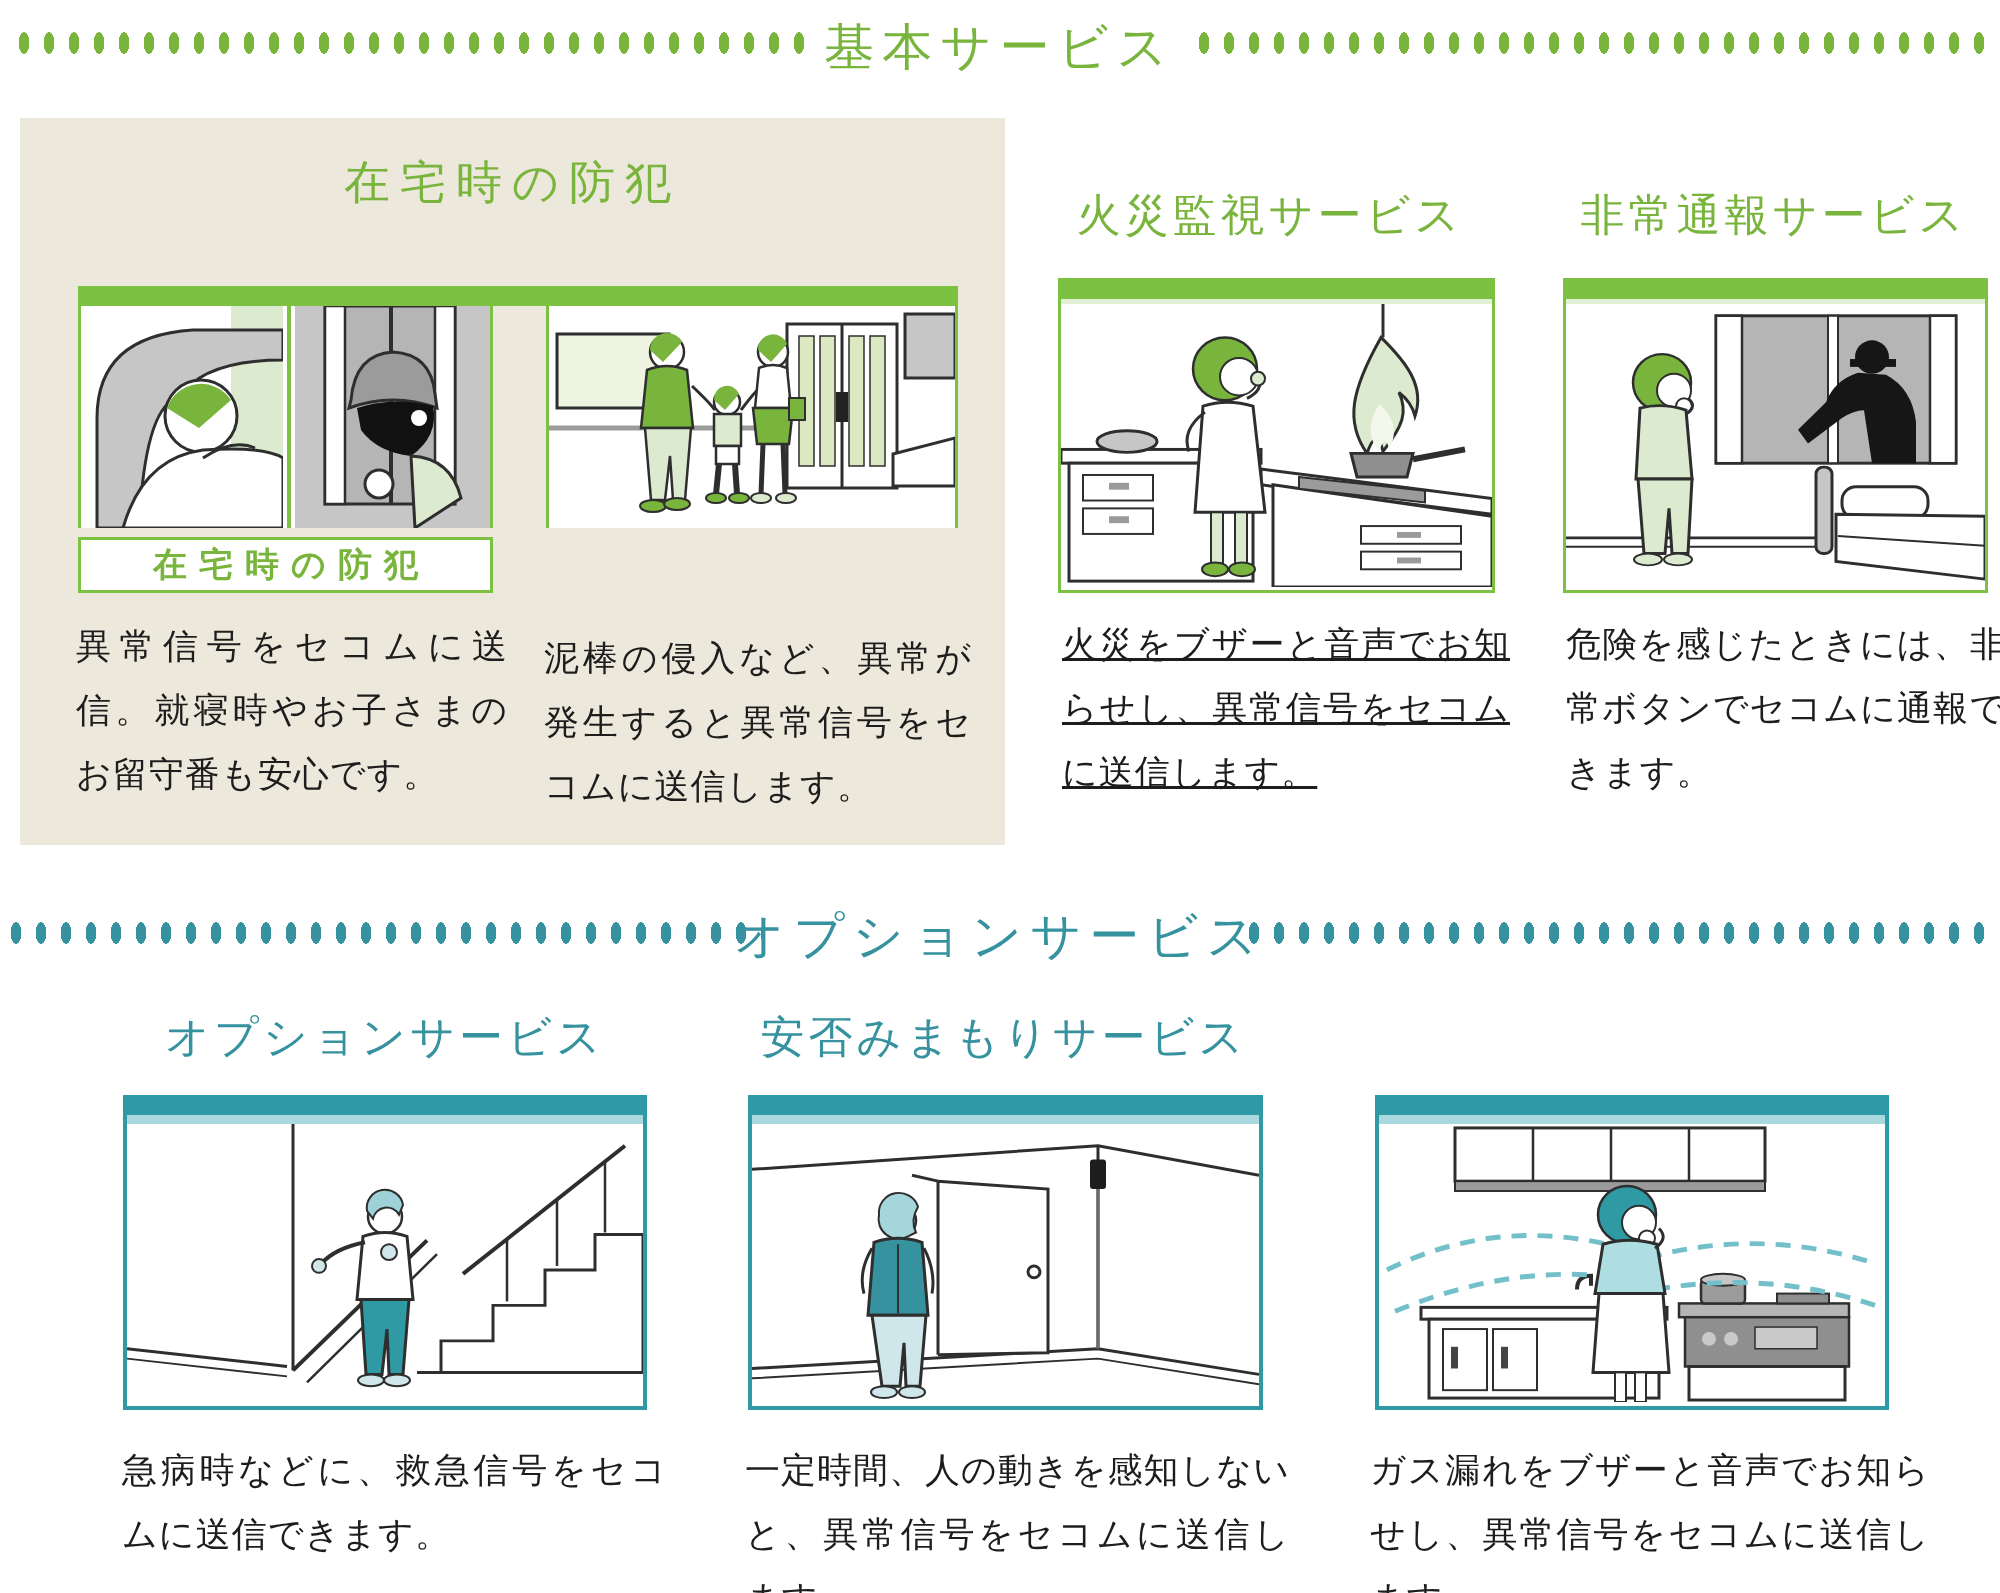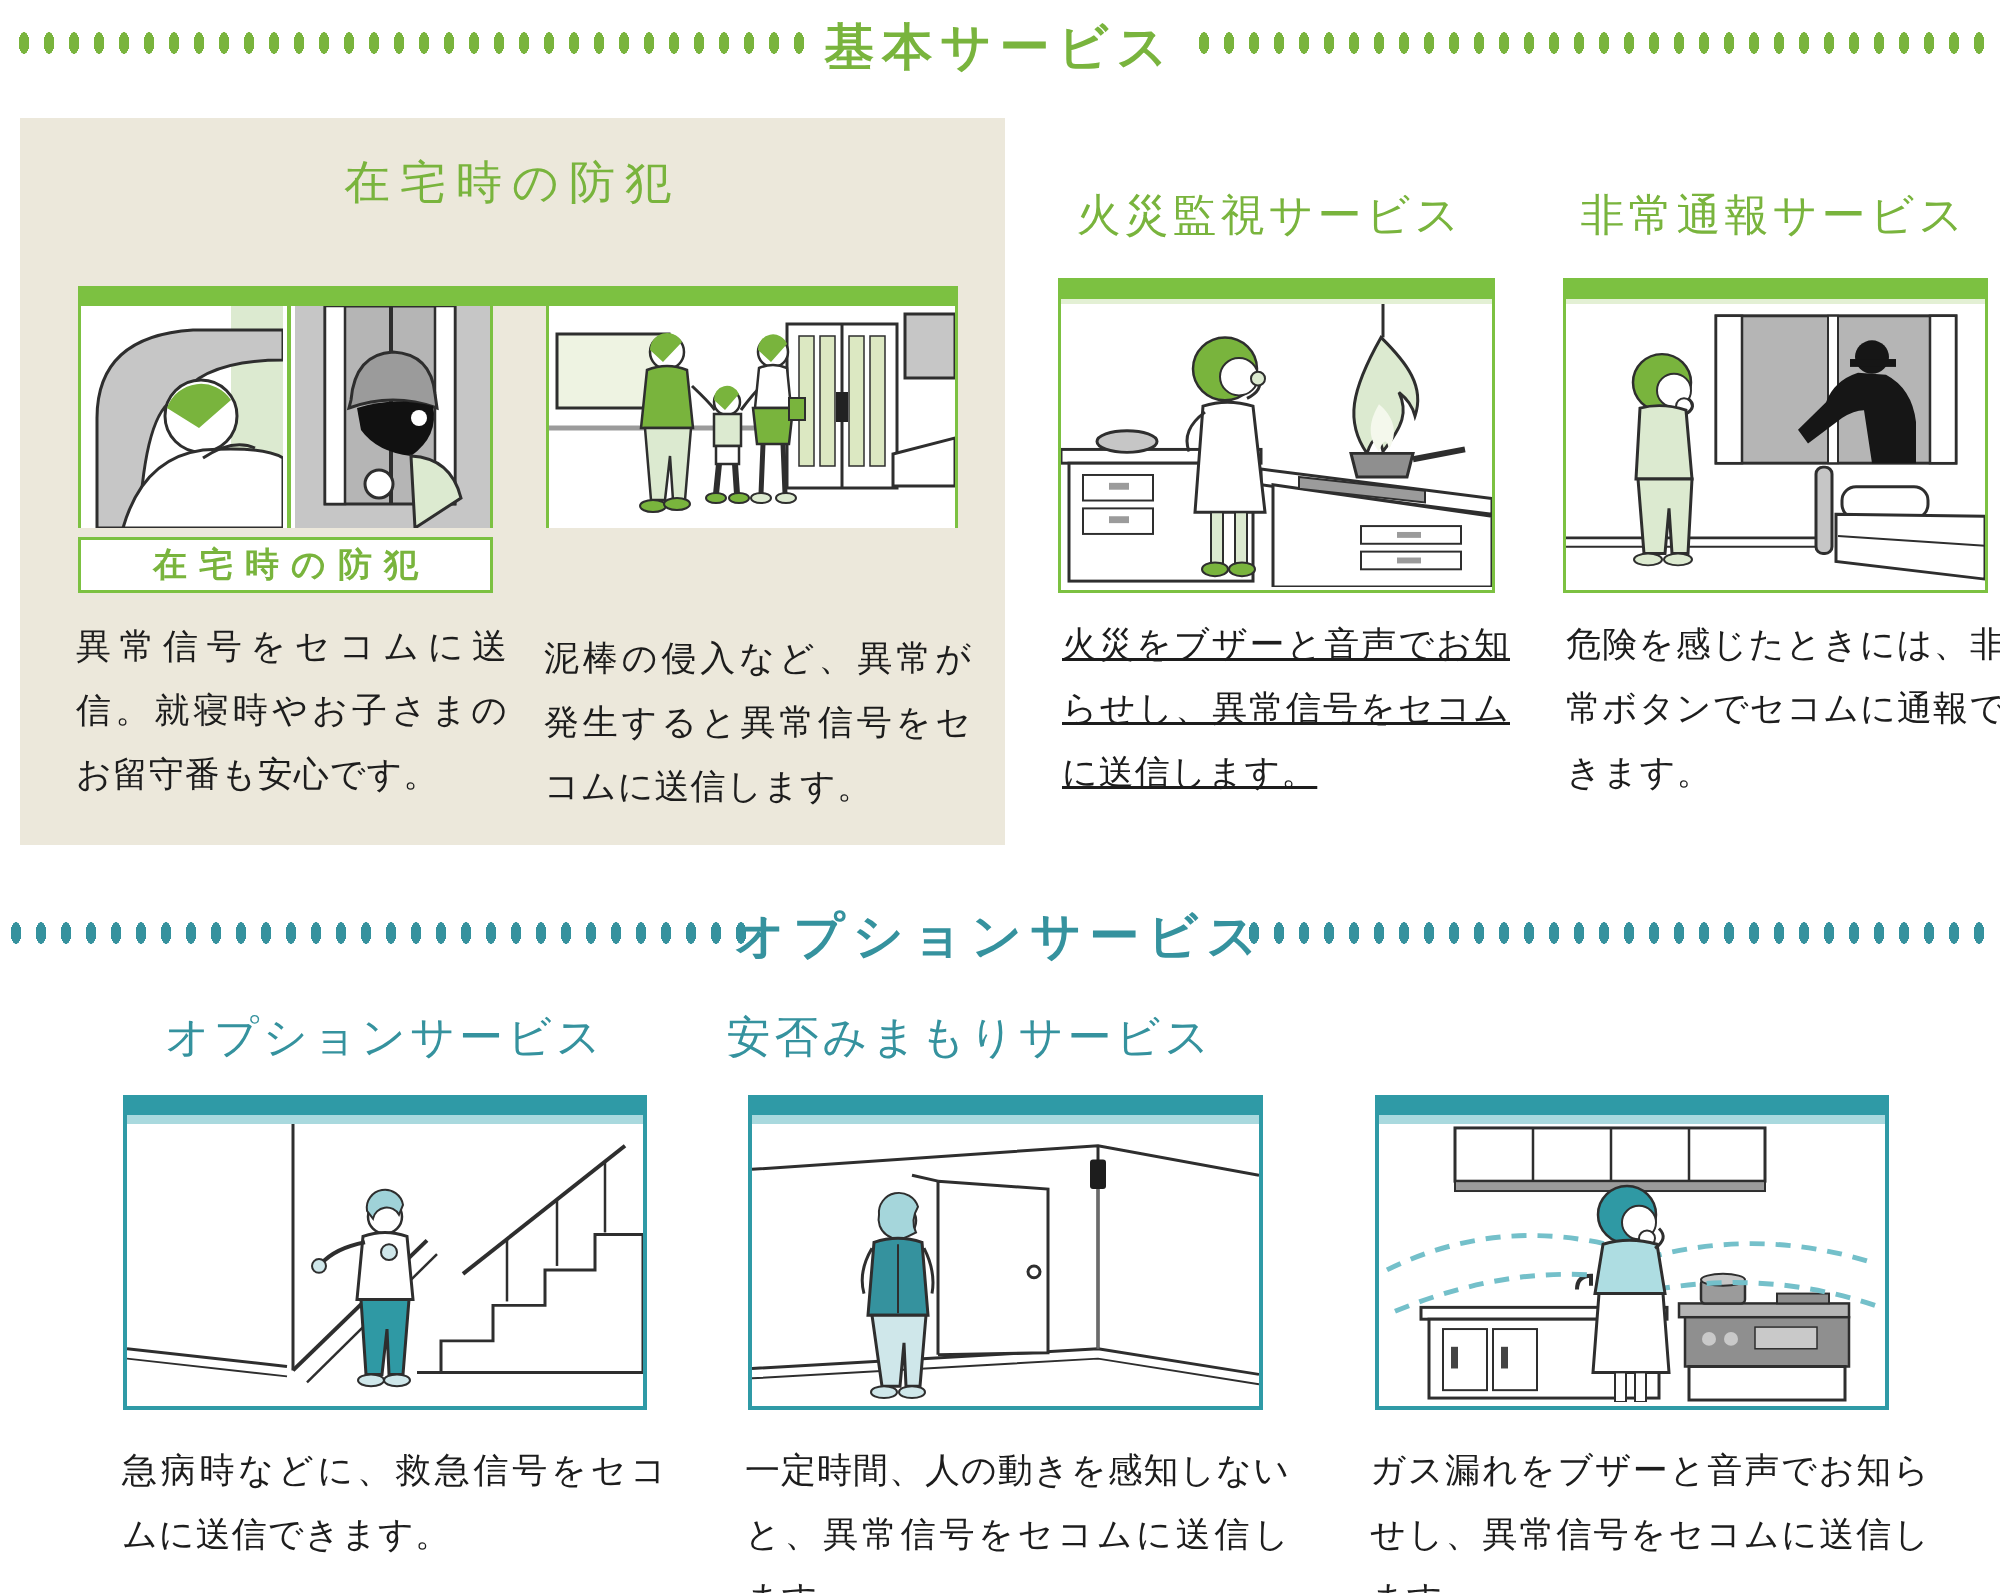--- a/index.html
+++ b/index.html
@@ -5,21 +5,21 @@
   :root{
     --green:#79b43d; --green-bar:#7cc141; --green-lt:#dcead0;
     --teal:#35929e; --teal-bar:#2f9aa6; --teal-lt:#bfe0e4; --teal-pale:#cfe7ea;
     --beige:#ece8db; --ink:#1d1d1d; --gray:#c6c6c6; --line:#2e2e2e;
   }
   *{margin:0;padding:0;box-sizing:border-box;}
   body{background:#fff;font-family:"DejaVu Serif","Liberation Serif",serif;}
   .page{position:relative;width:2000px;height:1593px;background:#fff;overflow:hidden;}
 
   
-  .sec-title{position:absolute;left:0;right:0;text-align:center;font-weight:700;letter-spacing:8px;}
+  .sec-title{position:absolute;left:0;right:0;text-align:center;font-weight:400;letter-spacing:8px;}
   .sec-title.basic{top:14px;font-size:50px;color:var(--green);}
   .sec-title.option{top:903px;font-size:50px;color:var(--teal);}
   .dots{position:absolute;height:26px;background-repeat:repeat-x;background-position:left center;}
   .dots.g{background-image:radial-gradient(ellipse 5.5px 11px at 12px 13px,var(--green) 97%,transparent 100%);background-size:25px 26px;}
   .dots.t{background-image:radial-gradient(ellipse 5.5px 11px at 12px 13px,var(--teal) 97%,transparent 100%);background-size:25px 26px;}
   .dots.b-l{left:12px;top:30px;width:800px;}
   .dots.b-r{left:1192px;top:30px;width:800px;}
   .dots.o-l{left:4px;top:920px;width:760px;}
   .dots.o-r{left:1242px;top:920px;width:756px;}
 
@@ -245,21 +245,21 @@
       <path d="M238,120 Q208,126 194,142" fill="none" stroke="#2e2e2e" stroke-width="4"></path>
       <circle cx="192" cy="144" r="7" fill="#cfe7ea" stroke="#2e2e2e" stroke-width="2"></circle>
       <circle cx="262" cy="130" r="8" fill="#cfe7ea" stroke="#2e2e2e" stroke-width="2"></circle>
       <path d="M234,178 h48 l-6,76 h-14 l-2,-46 -5,46 h-16 Z" fill="#2f99a4" stroke="#2e2e2e" stroke-width="3"></path>
       <ellipse cx="244" cy="260" rx="13" ry="6" fill="#cfe7ea" stroke="#2e2e2e" stroke-width="2"></ellipse>
       <ellipse cx="270" cy="260" rx="13" ry="6" fill="#cfe7ea" stroke="#2e2e2e" stroke-width="2"></ellipse>
     </svg>
   </div>
   <p class="desc" style="left:122px;top:1438px;width:545px;">急病時などに、救急信号をセコムに送信できます。</p>
 
-  <h2 class="svc-title t" style="left:710px;top:1008px;width:520px;font-family:Liberation Mono, monospace;">安否みまもりサービス</h2>
+  <h2 class="svc-title t" style="left:744px;top:1008px;width:520px;font-family:Liberation Mono, monospace;">安否みまもりサービス</h2>
   <div class="frame t" style="left:748px;top:1095px;width:515px;height:315px;">
     <div class="bar"></div>
       <div class="bar2"></div>
     <svg viewBox="0 0 507 282" height="278" preserveAspectRatio="none">
       <path d="M0,46 L346,22 L507,52" fill="none" stroke="#2e2e2e" stroke-width="3"></path>
       <line x1="346" y1="22" x2="346" y2="228" stroke="#2e2e2e" stroke-width="3"></line>
       <path d="M0,248 L346,228 L507,254" fill="none" stroke="#2e2e2e" stroke-width="3"></path>
       <path d="M0,258 L346,238 L507,264" fill="none" stroke="#2e2e2e" stroke-width="2"></path>
       <rect x="338" y="36" width="16" height="30" rx="3" fill="#1d1d1d"></rect>
       <line x1="346" y1="66" x2="346" y2="228" stroke="#6b6b6b" stroke-width="3"></line>

